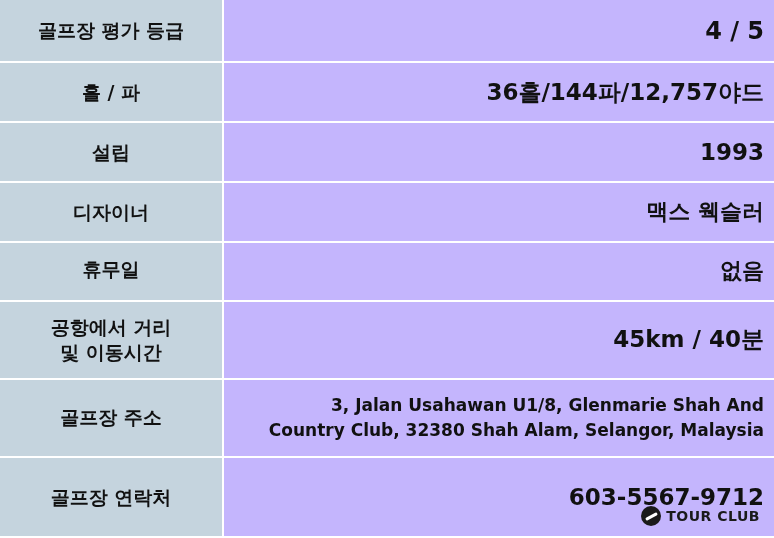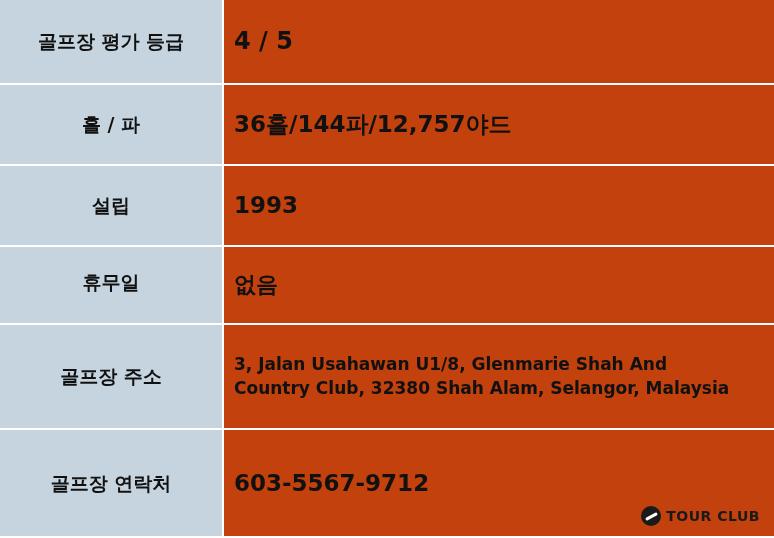--- a/index.html
+++ b/index.html
@@ -29,24 +29,24 @@
     font-weight: bold;
     font-size: 19px;
     text-align: center;
     vertical-align: middle;
     line-height: 1.3;
     border-right: 2px solid #ffffff;
     padding: 4px 6px;
     box-sizing: border-box;
   }
   .value-cell {
-    background: #c2410c;
+    background: #c4b5fd;
     color: #111111;
     font-weight: bold;
-    text-align: left;
+    text-align: right;
     vertical-align: middle;
     font-size: 22px;
     padding: 4px 10px;
     box-sizing: border-box;
     position: relative;
   }
   .value-cell.small {
     font-size: 17px;
     line-height: 1.45;
     font-weight: bold;
@@ -119,23 +119,34 @@
       <td class="value-cell">4 / 5</td>
     </tr>
     <tr class="row-holes">
       <td class="label-cell">홀 / 파</td>
       <td class="value-cell">36홀/144파/12,757야드</td>
     </tr>
     <tr class="row-founded">
       <td class="label-cell">설립</td>
       <td class="value-cell">1993</td>
     </tr>
+    <tr class="row-designer">
+      <td class="label-cell">디자이너</td>
+      <td class="value-cell">맥스 웩슬러</td>
+    </tr>
     <tr class="row-closed">
       <td class="label-cell">휴무일</td>
       <td class="value-cell">없음</td>
+    </tr>
+    <tr class="row-airport">
+      <td class="label-cell">
+        <span class="label-multiline">공항에서 거리</span>
+        <span class="label-multiline">및 이동시간</span>
+      </td>
+      <td class="value-cell">45km / 40분</td>
     </tr>
     <tr class="row-address">
       <td class="label-cell">골프장 주소</td>
       <td class="value-cell small">
         <span class="label-multiline">3, Jalan Usahawan U1/8, Glenmarie Shah And</span>
         <span class="label-multiline">Country Club, 32380 Shah Alam, Selangor, Malaysia</span>
       </td>
     </tr>
     <tr class="row-phone">
       <td class="label-cell">골프장 연락처</td>

